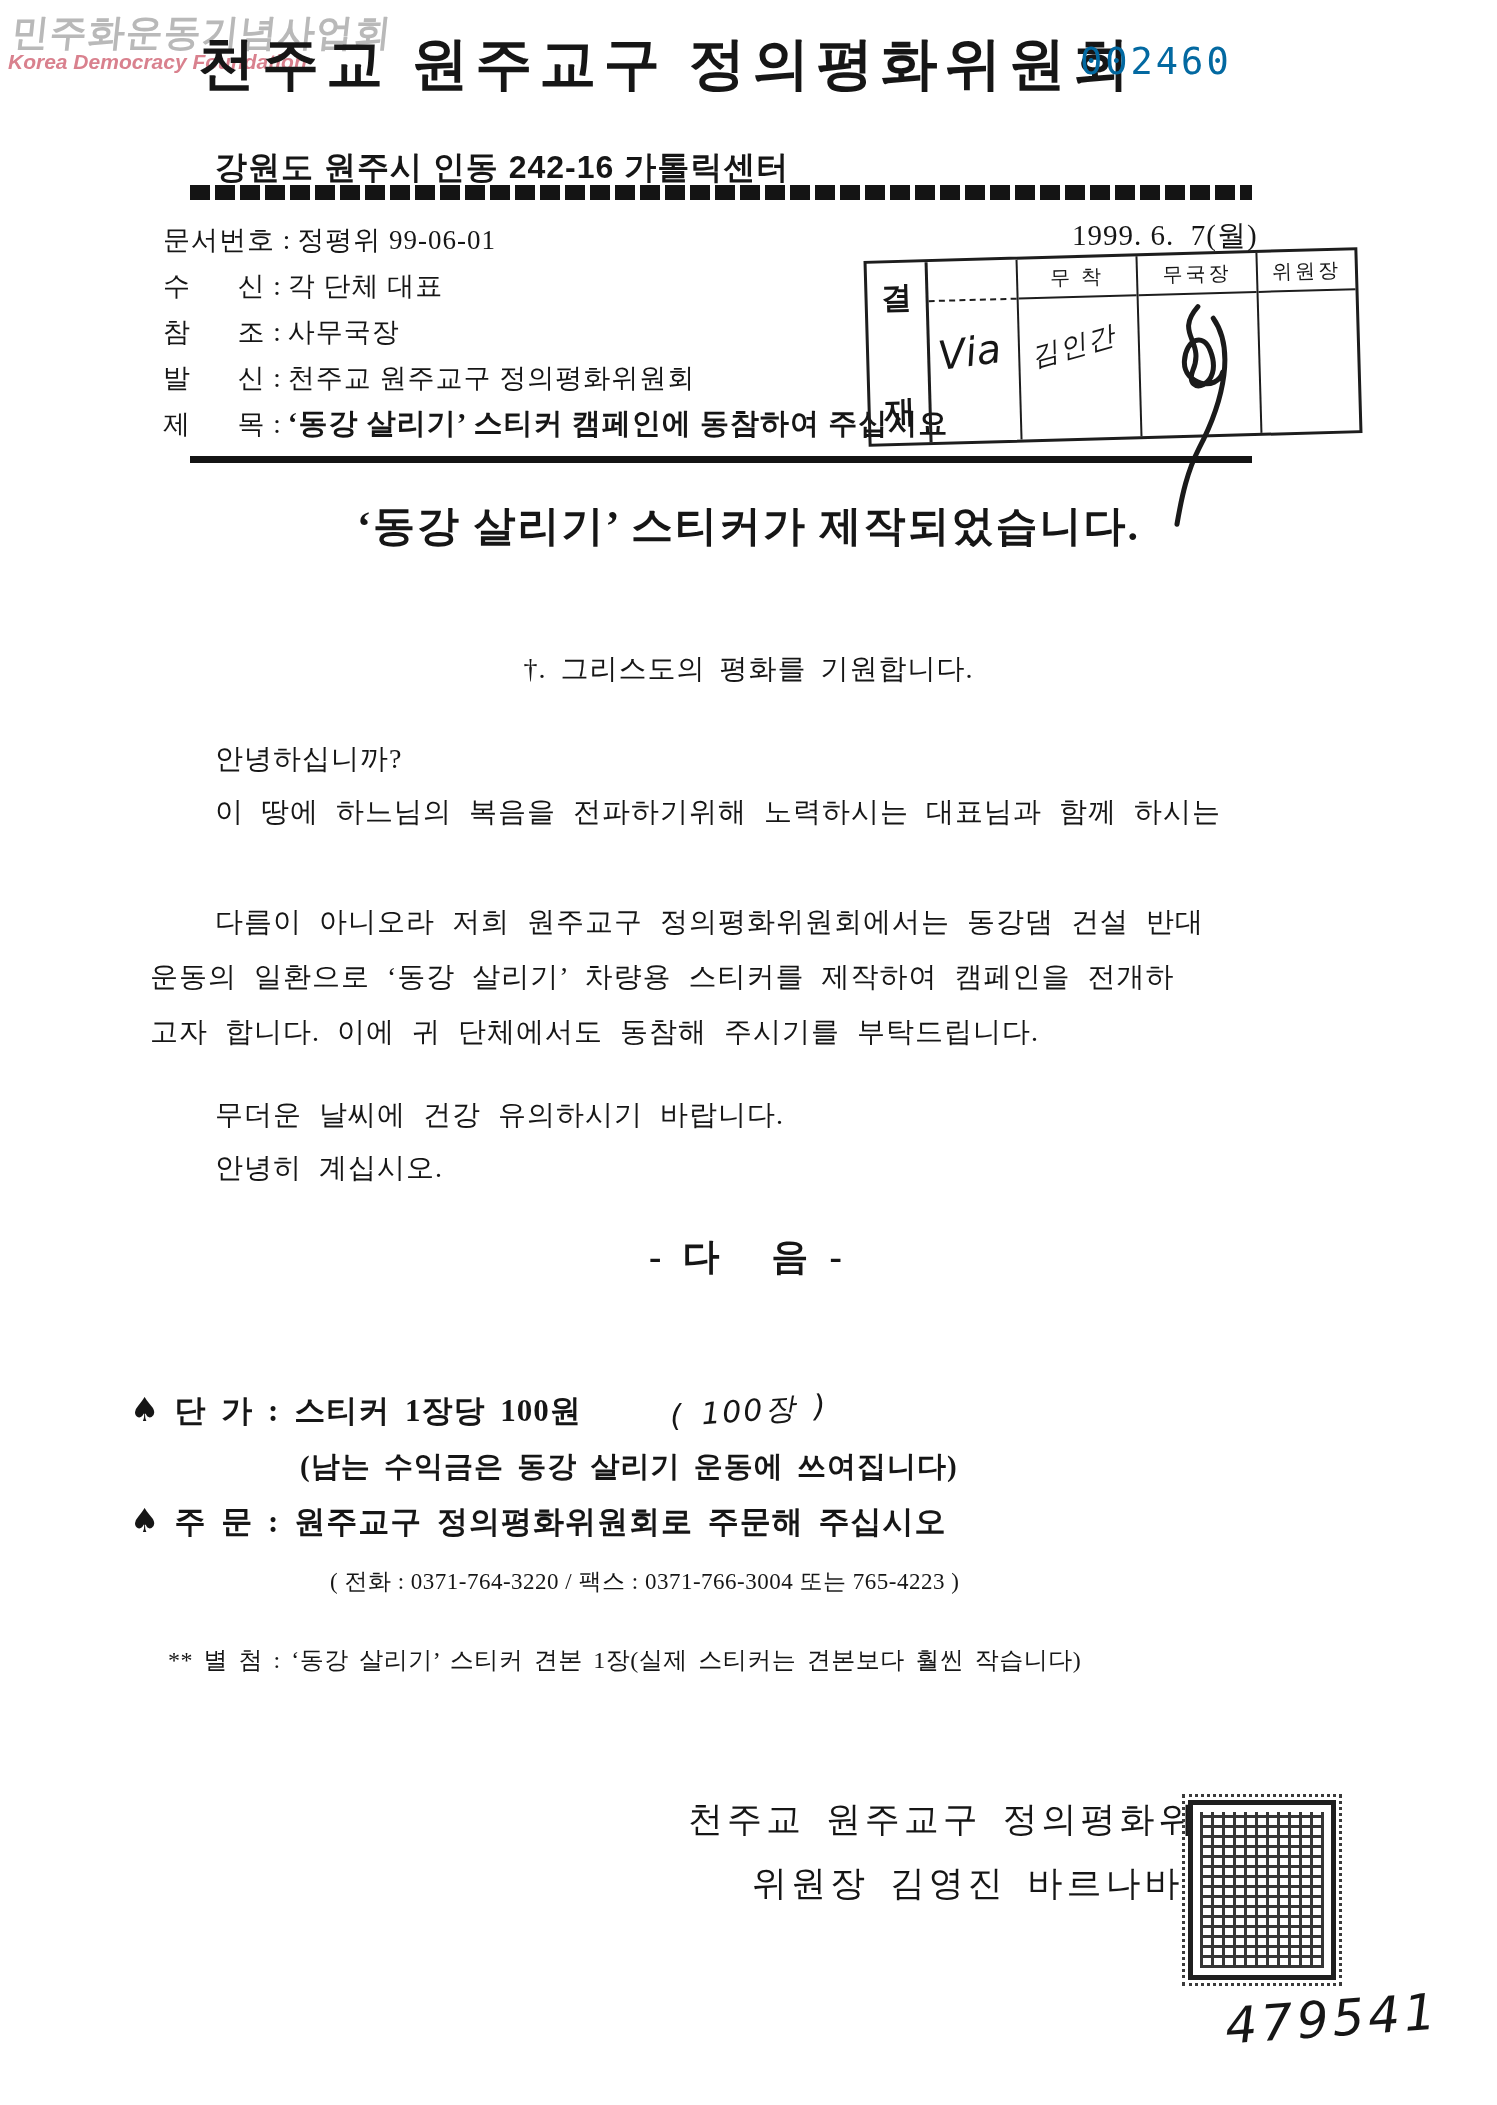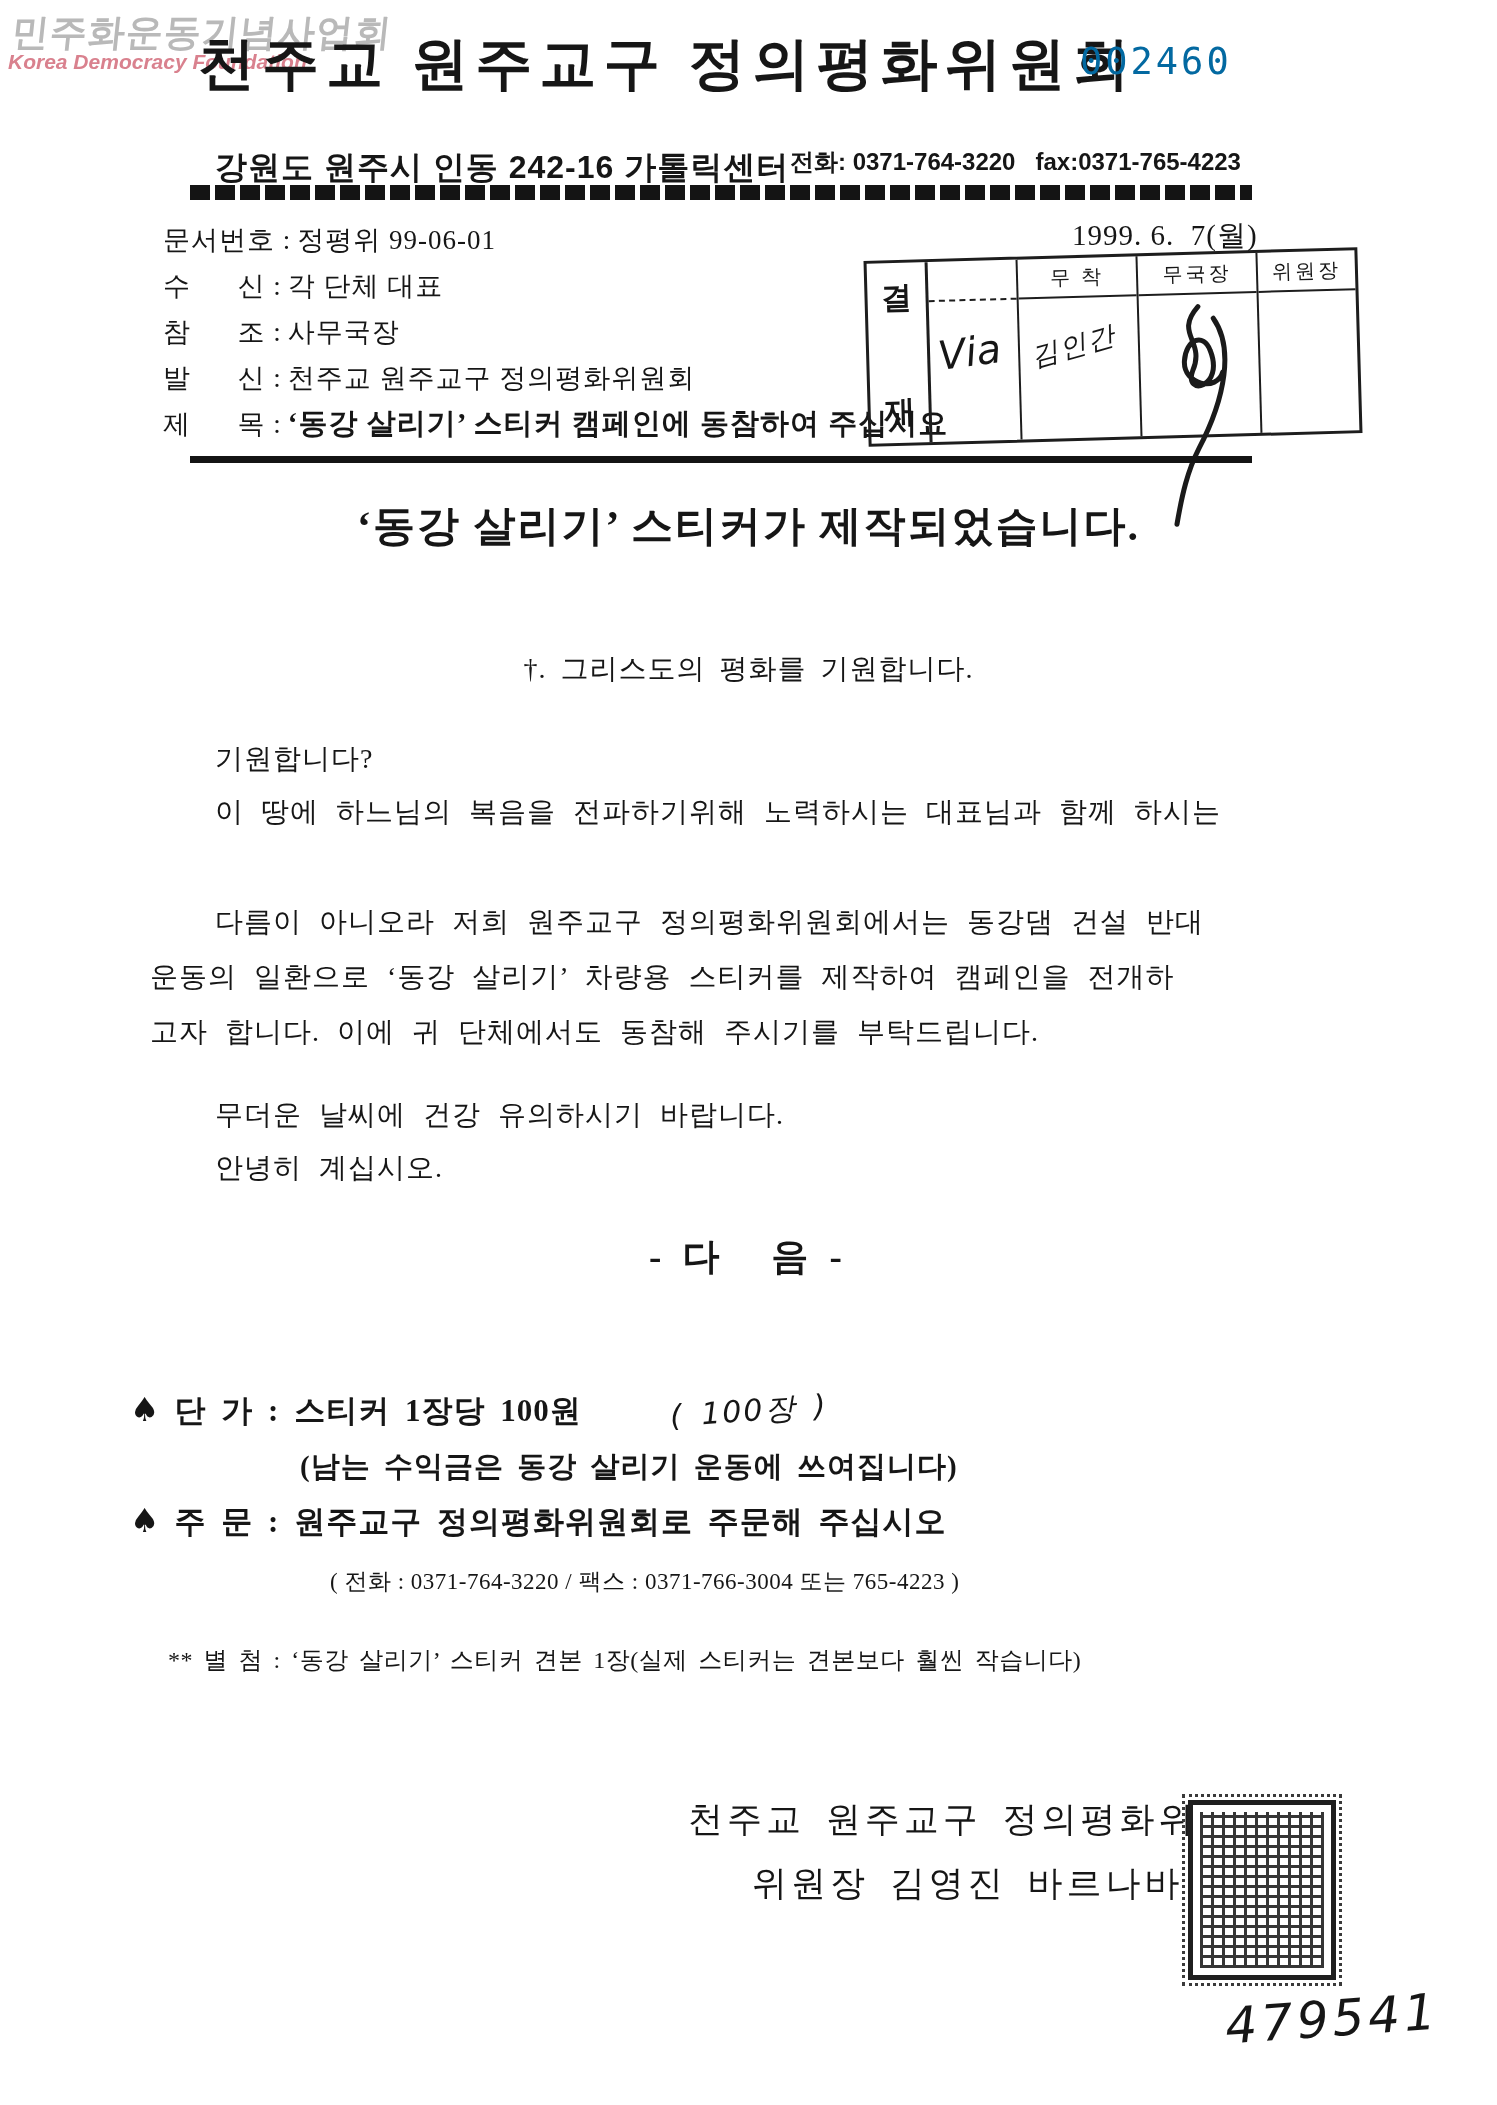--- a/index.html
+++ b/index.html
@@ -169,21 +169,20 @@
 <body>
 
 <div class="page">
 
   <div class="abs logo-kr">민주화운동기념사업회</div>
   <div class="abs logo-en">Korea Democracy Foundation</div>
 
   <div class="abs main-title">천주교 원주교구 정의평화위원회</div>
   <div class="abs doc-number">002460</div>
   <div class="abs address">강원도 원주시 인동 242-16 가톨릭센터</div>
-  <div class="abs phonefax pre">전화: 0371-764-3220   fax:0371-765-4223</div>
   <div class="abs block-divider"></div>
 
   <div class="abs field-row" style="top:222px">
     <span class="lbl">문서번호 :</span><span class="val">정평위 99-06-01</span>
   </div>
   <div class="abs field-row" style="top:268px">
     <span class="lbl">수      신 :</span><span class="val">각 단체 대표</span>
   </div>
   <div class="abs field-row" style="top:314px">
     <span class="lbl">참      조 :</span><span class="val">사무국장</span>
@@ -227,21 +226,21 @@
         <div class="cell"></div>
       </div>
     </div>
   </div>
 
   <div class="abs solid-divider"></div>
 
   <div class="abs headline">‘동강 살리기’ 스티커가 제작되었습니다.</div>
   <div class="abs salutation">†. 그리스도의 평화를 기원합니다.</div>
 
-  <div class="abs bodyline" style="left:215px;top:740px">기원합니다?</div>
+  <div class="abs bodyline" style="left:215px;top:740px">안녕하십니까?</div>
   <div class="abs bodyline" style="left:215px;top:793px">이 땅에 하느님의 복음을 전파하기위해 노력하시는 대표님과 함께 하시는</div>
 
   <div class="abs bodyline" style="left:215px;top:903px">다름이 아니오라 저희 원주교구 정의평화위원회에서는 동강댐 건설 반대</div>
   <div class="abs bodyline" style="left:150px;top:958px">운동의 일환으로 ‘동강 살리기’ 차량용 스티커를 제작하여 캠페인을 전개하</div>
   <div class="abs bodyline" style="left:150px;top:1013px">고자 합니다. 이에 귀 단체에서도 동참해 주시기를 부탁드립니다.</div>
 
   <div class="abs bodyline" style="left:215px;top:1096px">무더운 날씨에 건강 유의하시기 바랍니다.</div>
   <div class="abs bodyline" style="left:215px;top:1149px">안녕히 계십시오.</div>
 
   <div class="abs daum">- 다   음 -</div>

